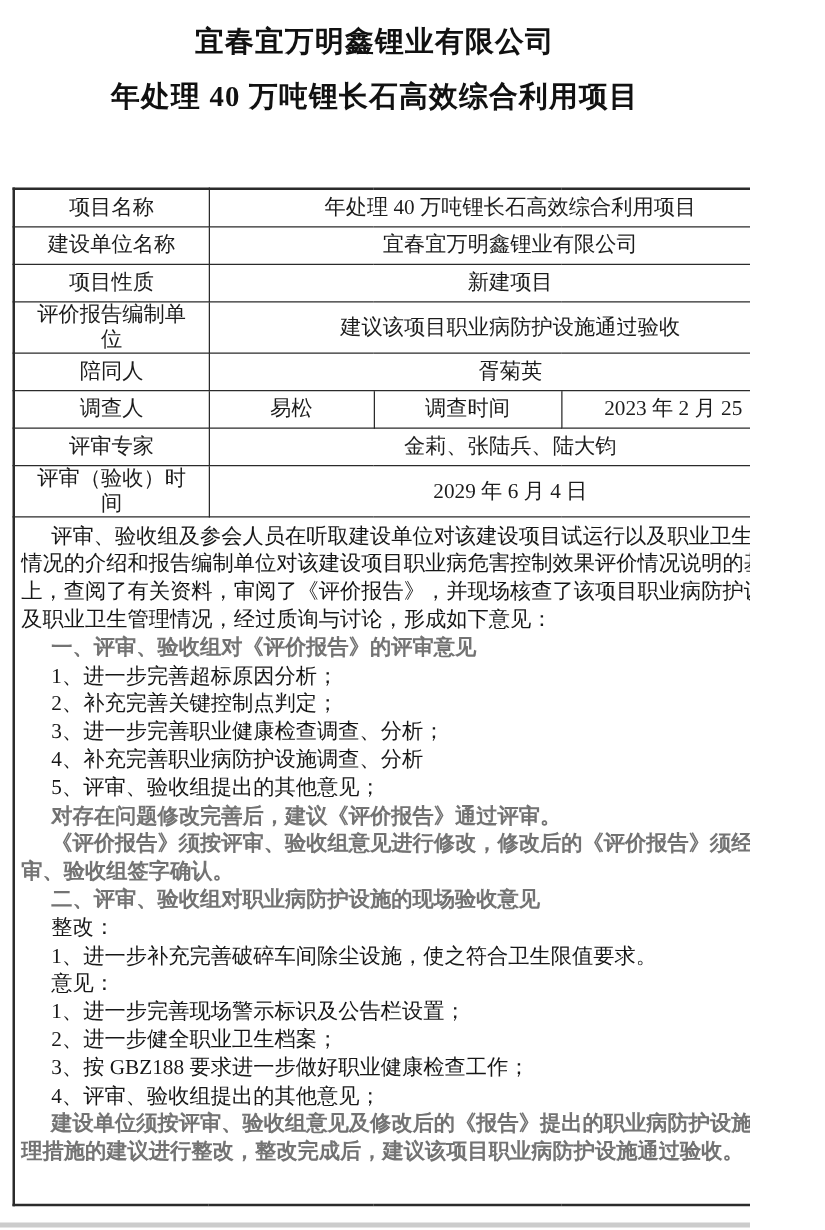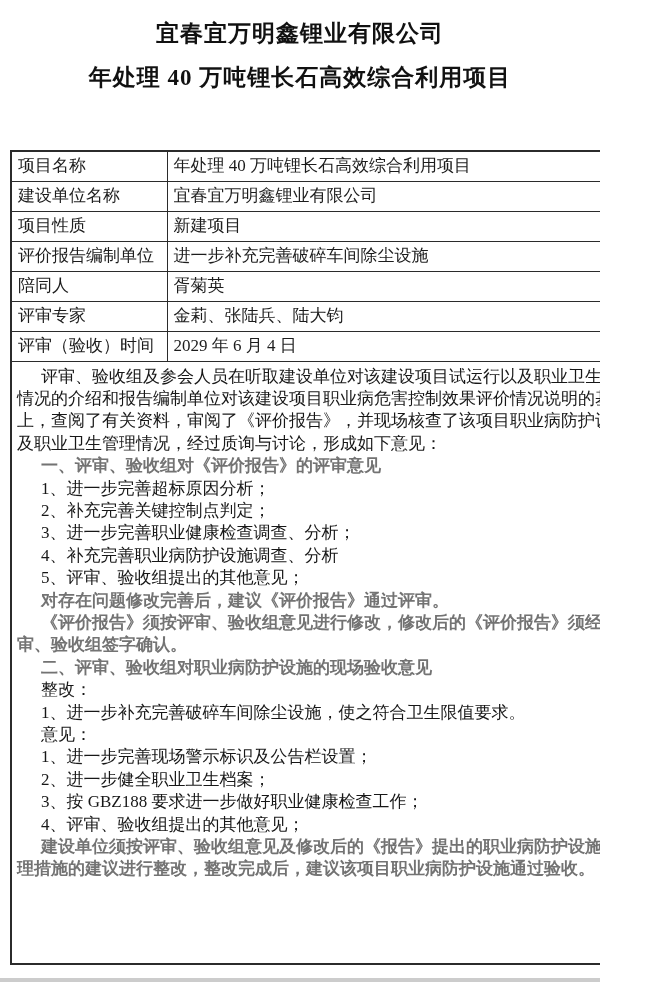--- a/index.html
+++ b/index.html
@@ -20,22 +20,22 @@
   
   .doc-table{
     position:absolute;left:10px;top:150px;
     width:641px;height:815px;
     border-collapse:collapse;table-layout:fixed;
     border:2px solid #2b2b2b;
   }
   .doc-table td{
     border:1.5px solid #2b2b2b;
     font-size:17px;line-height:20px;
-    text-align:left;vertical-align:middle;
-    padding:0 6px;overflow:hidden;
+    text-align:center;vertical-align:middle;
+    padding:0 17px;overflow:hidden;
   }
   tr.info-row{height:30px;}
   
   td.opinions-cell{
     text-align:left;vertical-align:top;
     padding:4px 8px 0 5px;
   }
   .opinions-cell p{
     margin:0;font-size:17px;line-height:22.4px;
     text-indent:24px;color:#171717;
@@ -77,28 +77,34 @@
     </tr>
 
 
     <tr class="info-row">
       <td>项目性质</td>
       <td colspan="3">新建项目</td>
     </tr>
 
     <tr class="info-row">
       <td>评价报告编制单位</td>
-      <td colspan="3">进一步补充完善破碎车间除尘设施</td>
+      <td colspan="3">建议该项目职业病防护设施通过验收</td>
     </tr>
 
     <tr class="info-row">
       <td>陪同人</td>
       <td colspan="3">胥菊英</td>
     </tr>
 
+    <tr class="info-row">
+      <td>调查人</td>
+      <td>易松</td>
+      <td>调查时间</td>
+      <td>2023 年 2 月 25 日</td>
+    </tr>
 
     <tr class="info-row">
       <td>评审专家</td>
       <td colspan="3">金莉、张陆兵、陆大钧</td>
     </tr>
 
     <tr class="info-row">
       <td>评审（验收）时间</td>
       <td colspan="3">2029 年 6 月 4 日</td>
     </tr>

